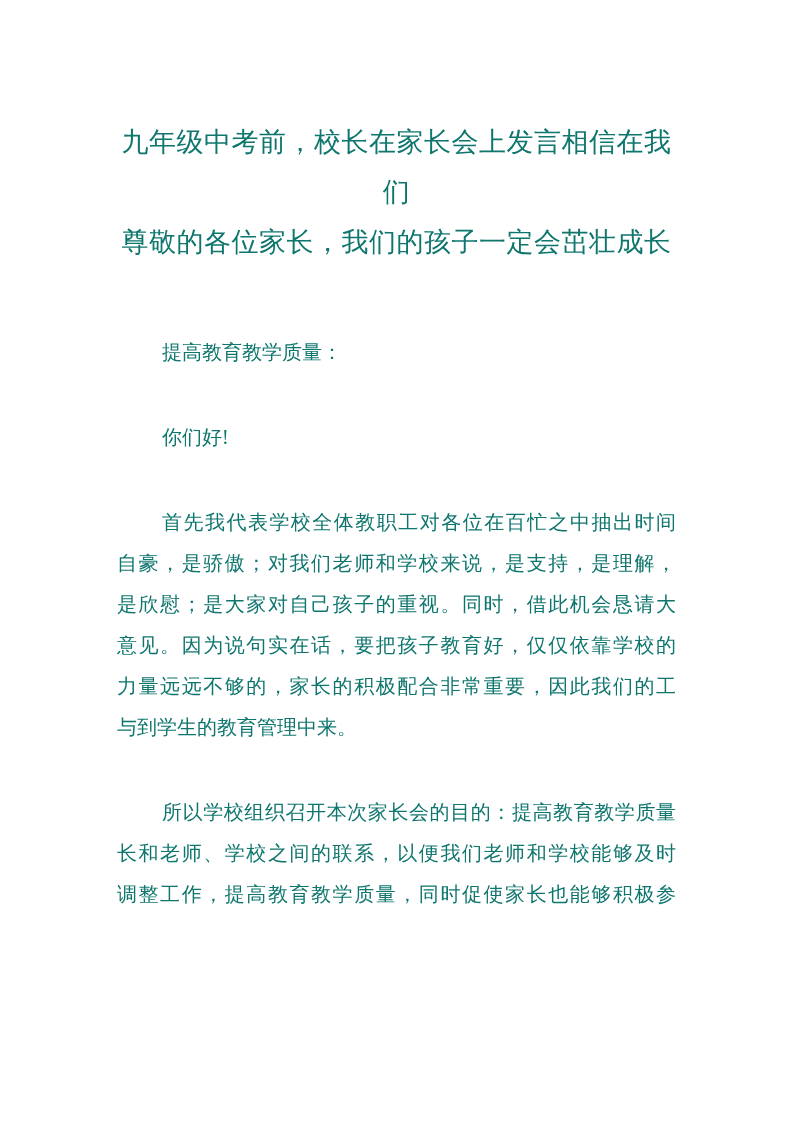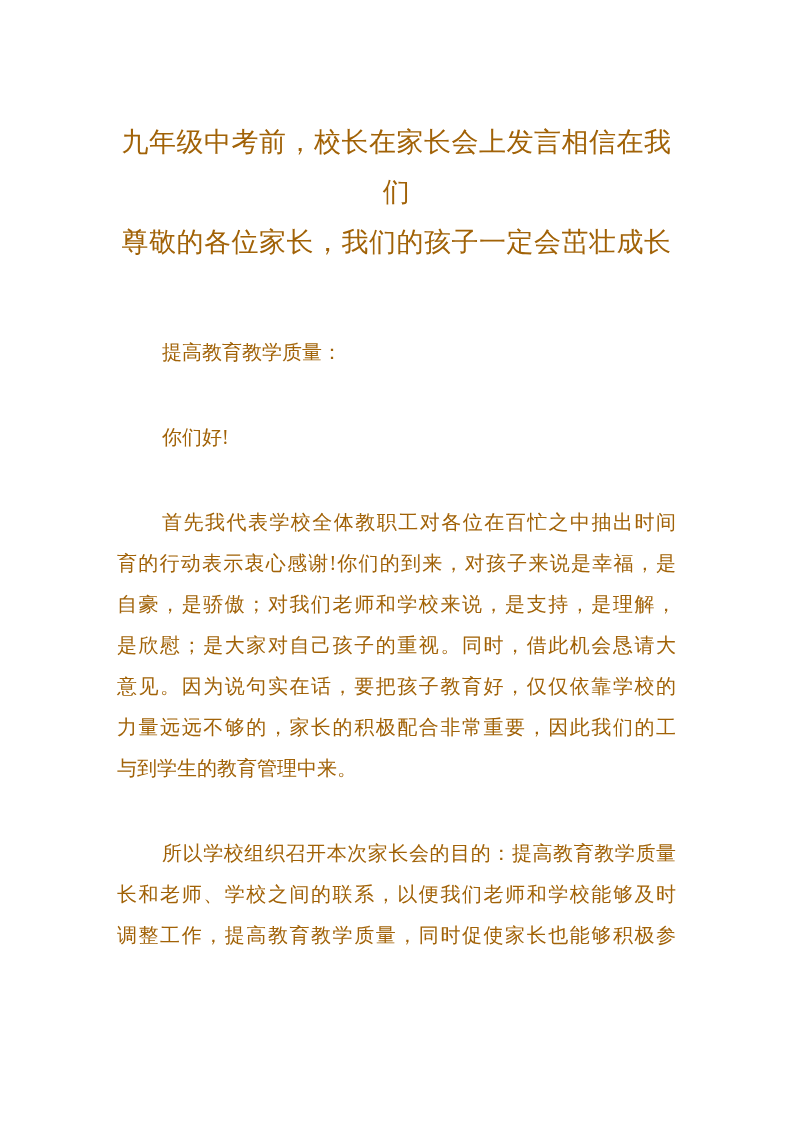--- a/index.html
+++ b/index.html
@@ -5,21 +5,21 @@
   html, body {
     margin: 0;
     padding: 0;
     background: #ffffff;
   }
   .page {
     position: relative;
     width: 793px;
     height: 1122px;
     background: #ffffff;
-    color: #a16207;
+    color: #0f766e;
     font-family: "Liberation Serif", "DejaVu Serif", serif;
     overflow: hidden;
     margin: 0 auto;
   }
   .doc {
     padding: 117px 117px 0 117px;
   }
   .title {
     font-size: 27px;
     line-height: 50px;
@@ -62,21 +62,20 @@
     <div class="para">
       <div class="line indent">提高教育教学质量：</div>
     </div>
 
     <div class="para">
       <div class="line indent">你们好!</div>
     </div>
 
     <div class="para">
       <div class="line indent fill">首先我代表学校全体教职工对各位在百忙之中抽出时间</div>
-      <div class="line fill">育的行动表示衷心感谢!你们的到来，对孩子来说是幸福，是</div>
       <div class="line fill">自豪，是骄傲；对我们老师和学校来说，是支持，是理解，</div>
       <div class="line fill">是欣慰；是大家对自己孩子的重视。同时，借此机会恳请大</div>
       <div class="line fill">意见。因为说句实在话，要把孩子教育好，仅仅依靠学校的</div>
       <div class="line fill">力量远远不够的，家长的积极配合非常重要，因此我们的工</div>
       <div class="line">与到学生的教育管理中来。</div>
     </div>
 
     <div class="para">
       <div class="line indent fill">所以学校组织召开本次家长会的目的：提高教育教学质量</div>
       <div class="line fill">长和老师、学校之间的联系，以便我们老师和学校能够及时</div>

